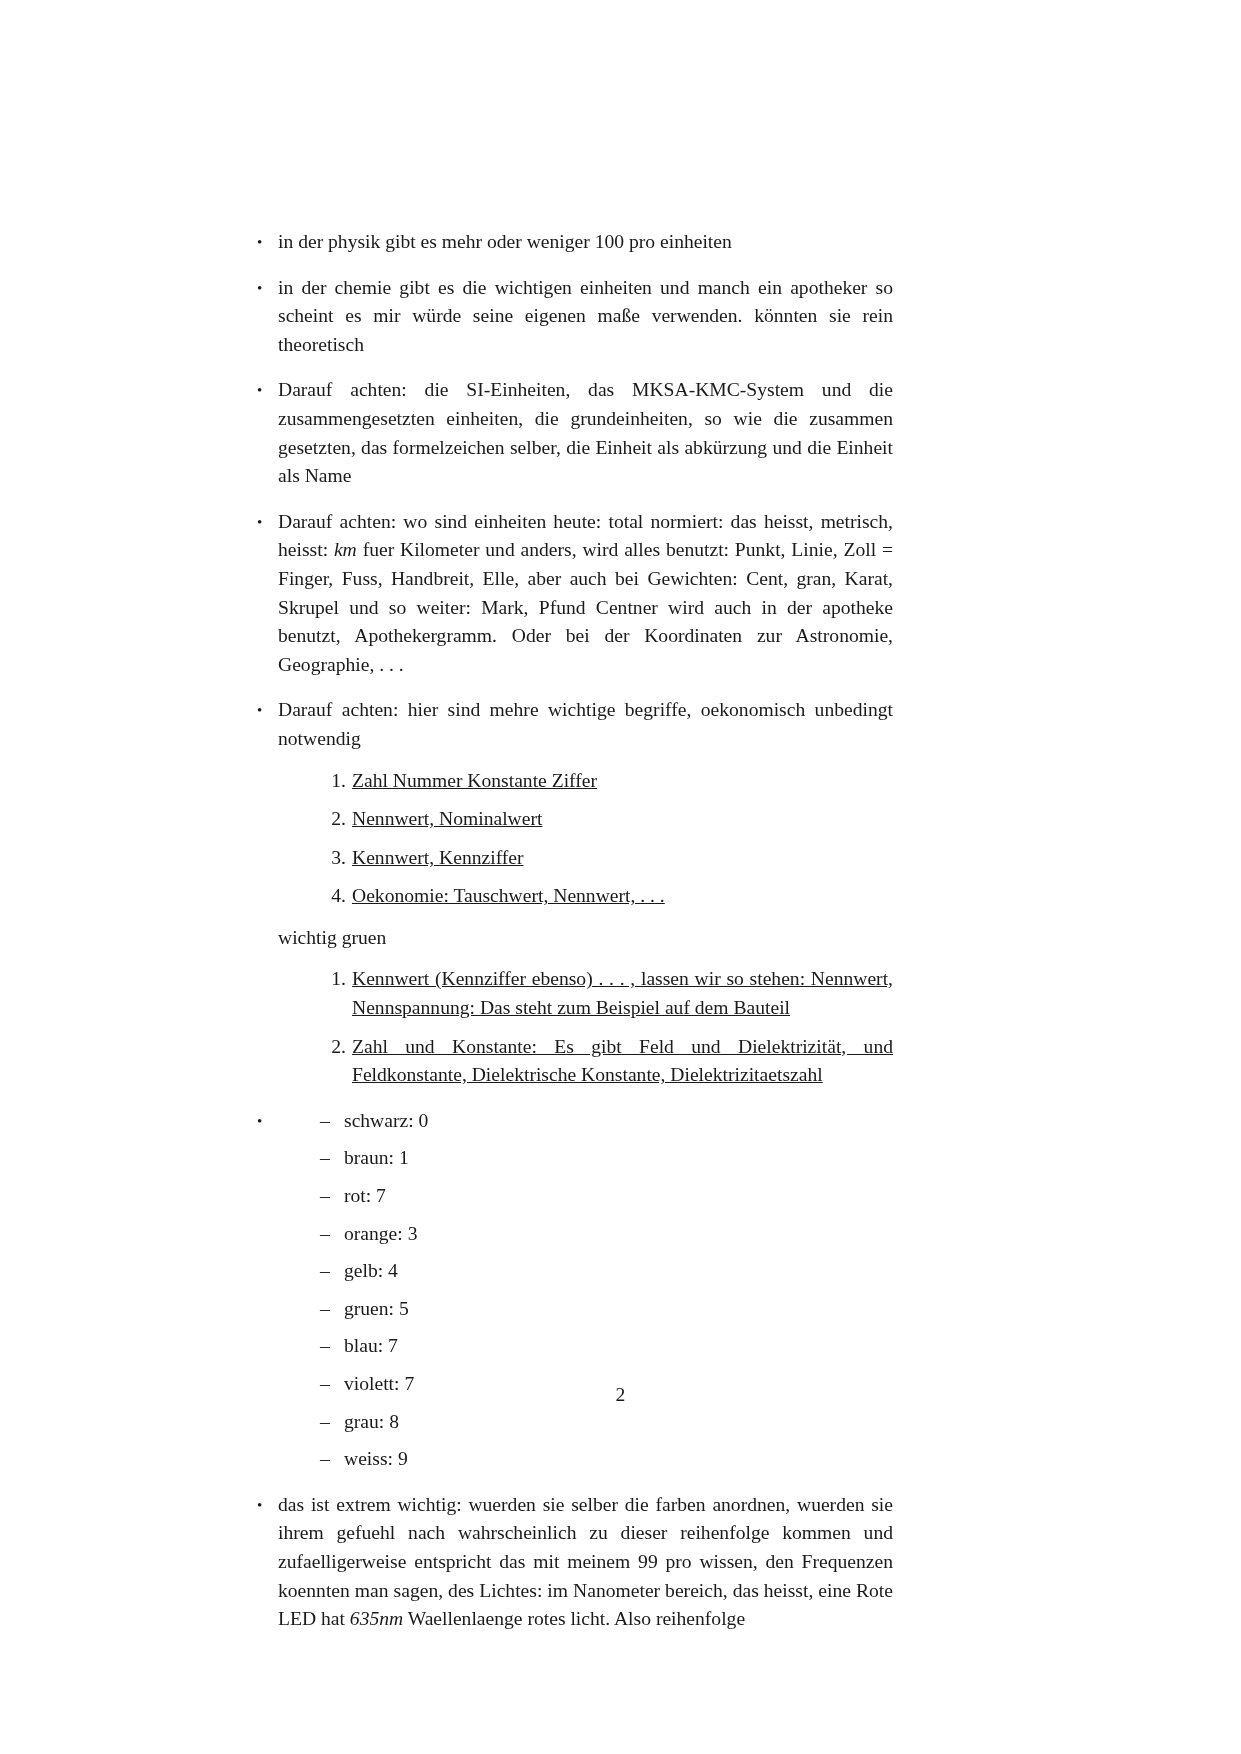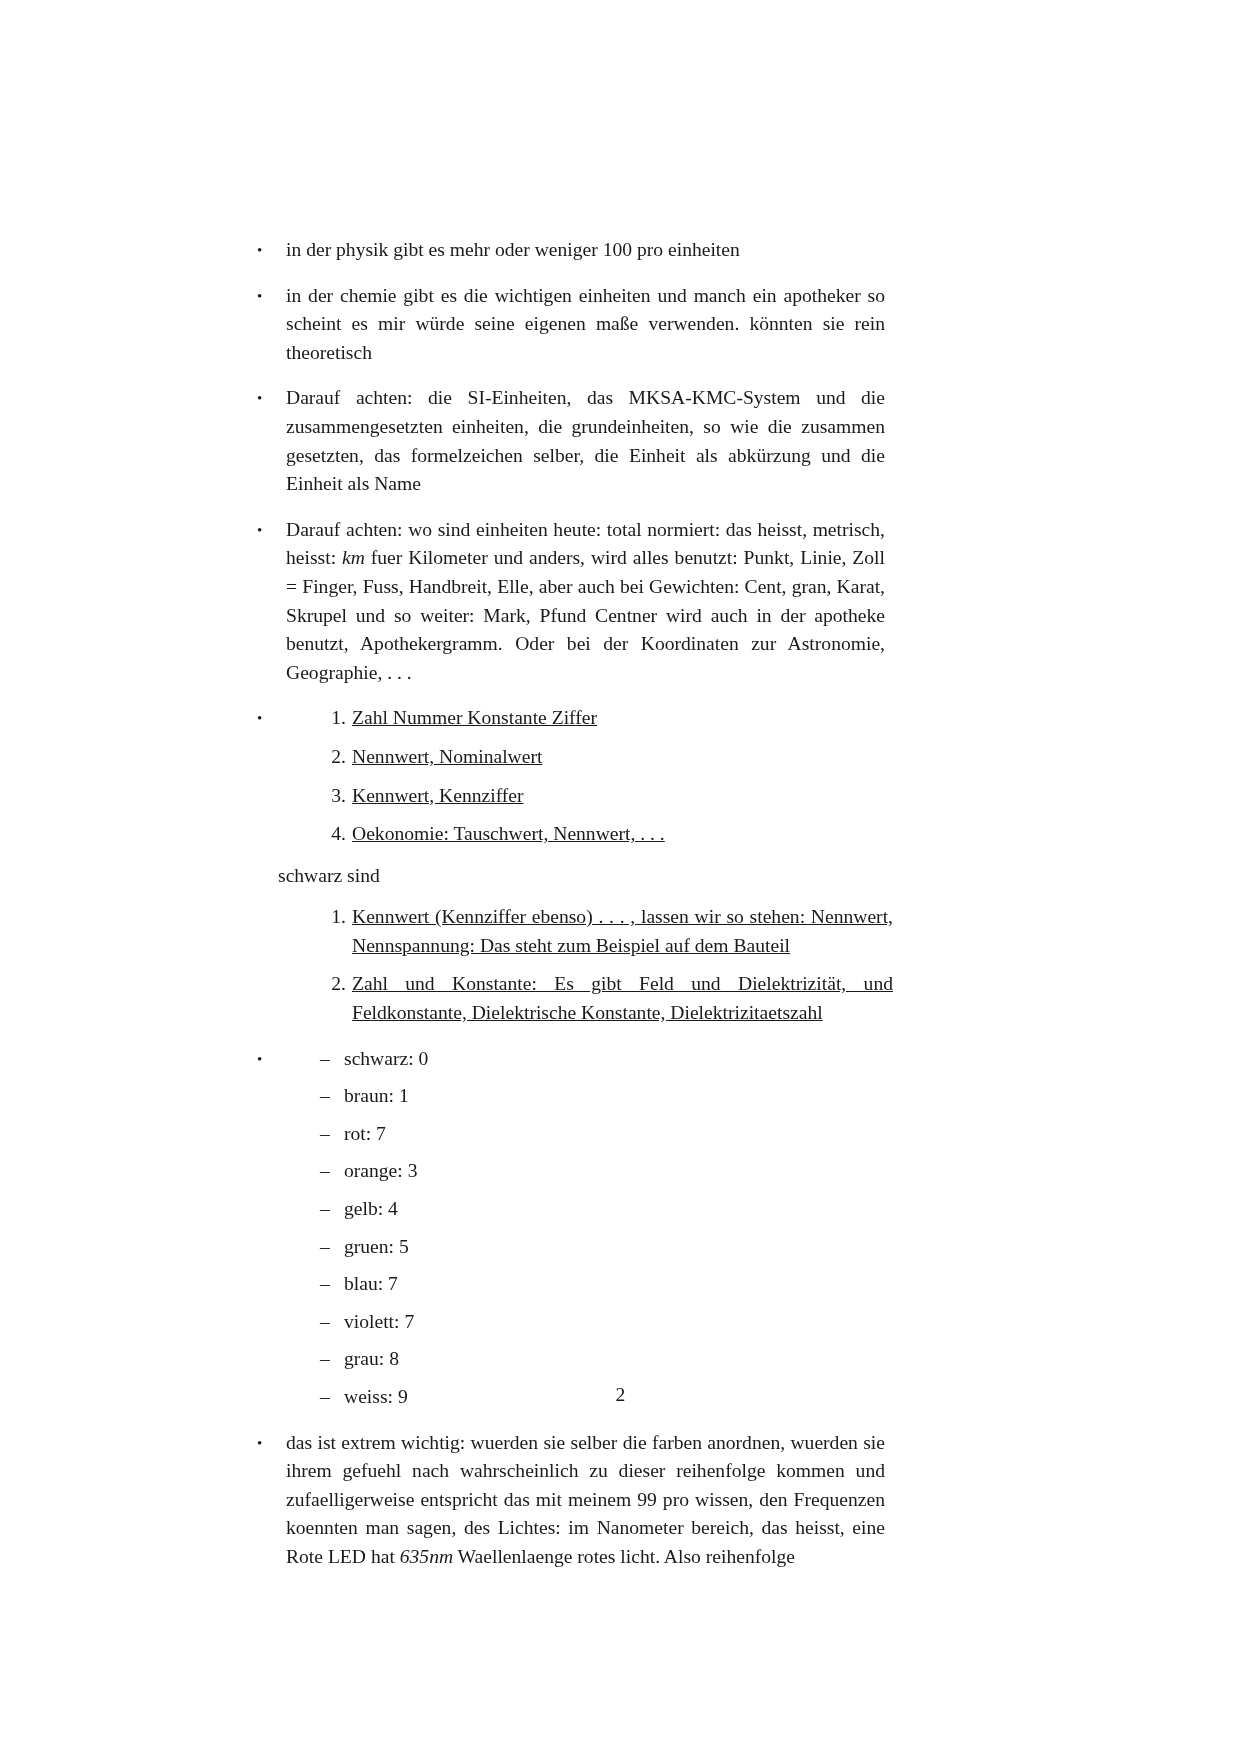--- a/index.html
+++ b/index.html
@@ -49,21 +49,21 @@
   ul.lvl1 > li:last-child { margin-bottom: 0; }
   ul.lvl1 > li > .bullet {
     position: absolute;
     left: 2px;
     top: 0;
     font-size: 15px;
     line-height: 28.6px;
   }
   .para {
     text-align: justify;
-    margin: 8px;
+    margin: 0;
   }
   .para.last-line,
   .para.ragged { text-align: left; }
 
   
   ol.lvl2 {
     list-style: none;
     margin: 13px 0 13px 0;
     padding: 0 0 0 46px;
   }
@@ -144,41 +144,42 @@
         <p class="para">Darauf achten: die SI-Einheiten, das MKSA-KMC-System und die zusammengesetzten einheiten, die grundeinheiten, so wie die zusammen gesetzten, das formelzeichen selber, die Einheit als abkürzung und die Einheit als Name</p>
       </li>
 
       <li>
         <span class="bullet">•</span>
         <p class="para"><span>Darauf achten: wo sind einheiten heute: total normiert: das heisst, metrisch, heisst: </span><em class="math">km</em><span> fuer Kilometer und anders, wird alles benutzt: Punkt, Linie, Zoll = Finger, Fuss, Handbreit, Elle, aber auch bei Gewichten: Cent, gran, Karat, Skrupel und so weiter: Mark, Pfund Centner wird auch in der apotheke benutzt, Apothekergramm. Oder bei der Koordinaten zur Astronomie, Geographie, . . .</span></p>
       </li>
 
       <li>
         <span class="bullet">•</span>
+        <p class="para">Darauf achten: hier sind mehre wichtige begriffe, oekonomisch unbedingt notwendig</p>
 
         <ol class="lvl2">
           <li>
             <span class="num">1.</span>
             <span class="itemtext">Zahl Nummer Konstante Ziffer</span>
           </li>
           <li>
             <span class="num">2.</span>
             <span class="itemtext">Nennwert, Nominalwert</span>
           </li>
           <li>
             <span class="num">3.</span>
             <span class="itemtext">Kennwert, Kennziffer</span>
           </li>
           <li>
             <span class="num">4.</span>
             <span class="itemtext">Oekonomie: Tauschwert, Nennwert, . . .</span>
           </li>
         </ol>
 
-        <p class="para ragged interline">schwarz sind</p>
+        <p class="para ragged interline">wichtig gruen</p>
 
         <ol class="lvl2">
           <li>
             <span class="num">1.</span>
             <span class="itemtext">Kennwert (Kennziffer ebenso) . . . , lassen wir so stehen: Nennwert, Nennspannung: Das steht zum Beispiel auf dem Bauteil</span>
           </li>
           <li>
             <span class="num">2.</span>
             <span class="itemtext">Zahl und Konstante: Es gibt Feld und Dielektrizität, und Feldkonstante, Dielektrische Konstante, Dielektrizitaetszahl</span>
           </li>

